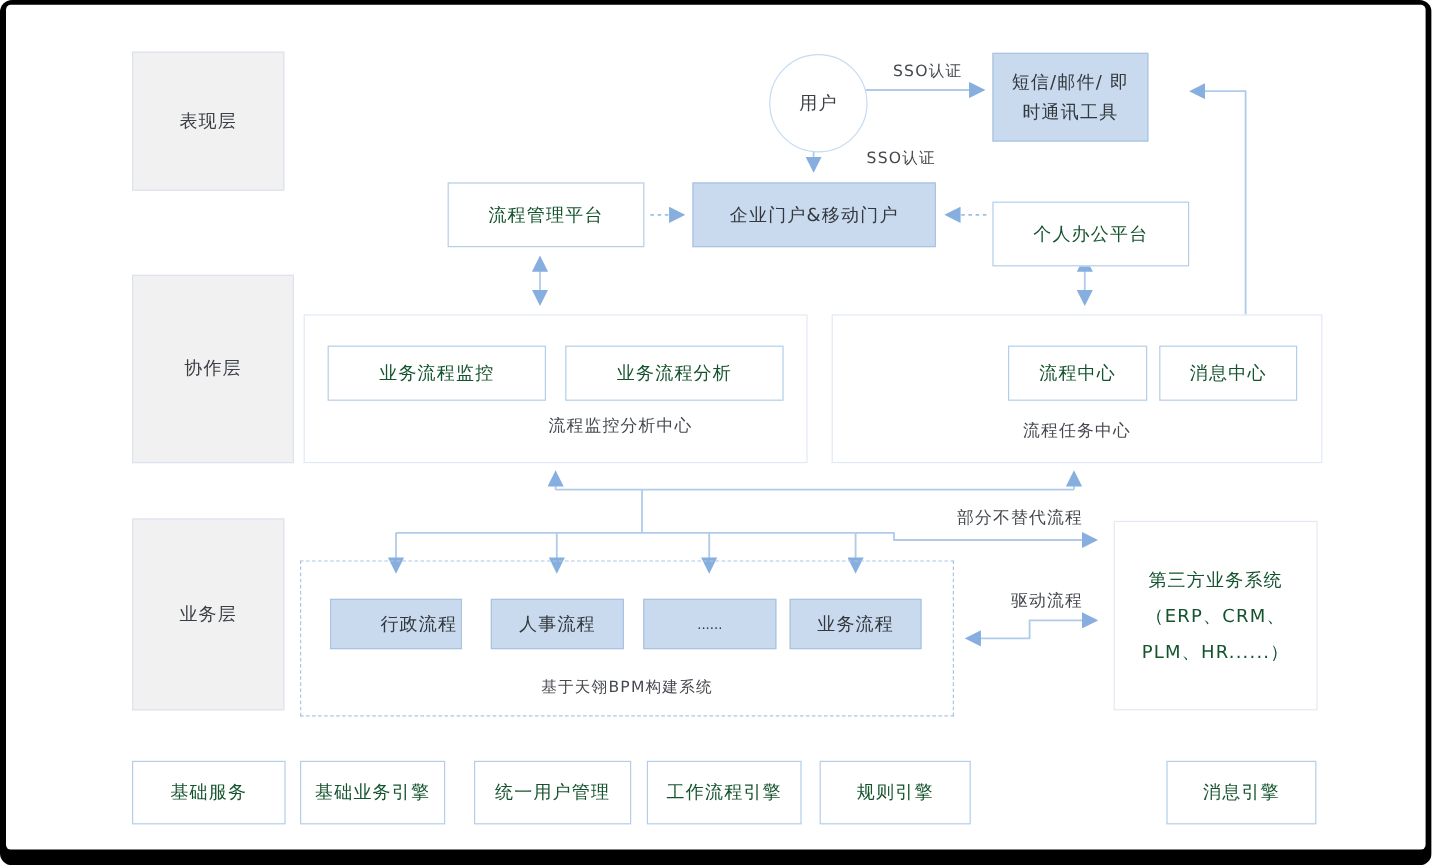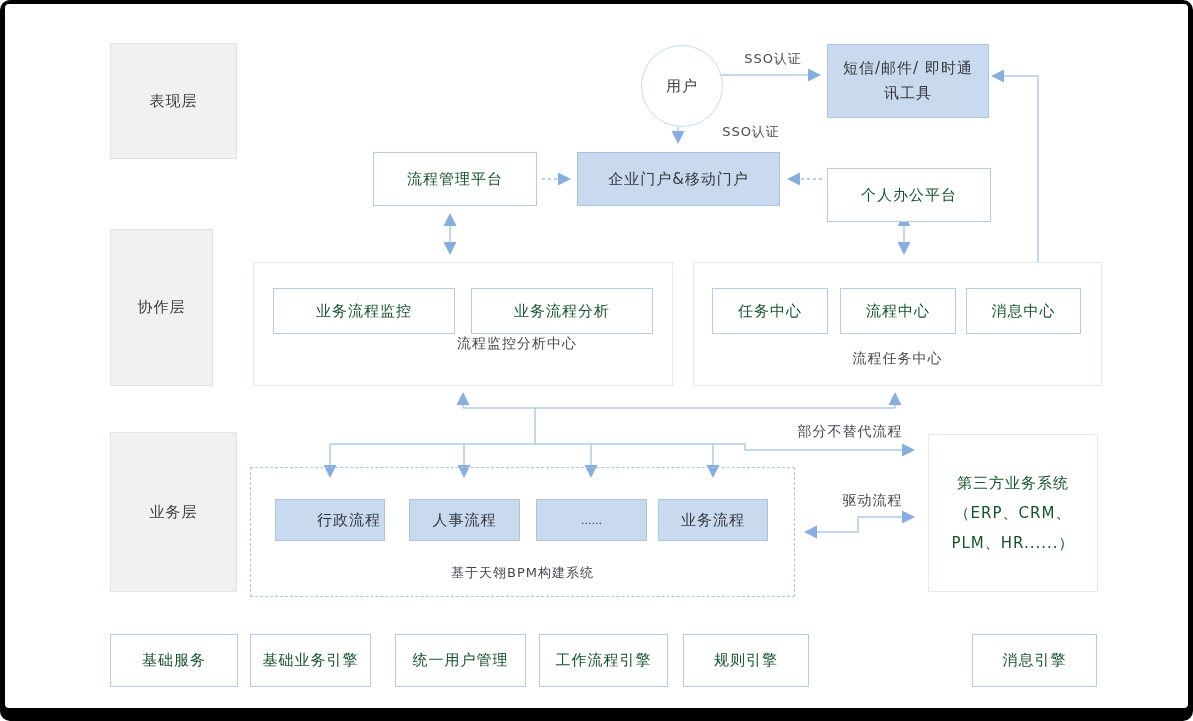--- a/index.html
+++ b/index.html
@@ -84,39 +84,38 @@
       <path d="M 459 440 V 470" fill="none" stroke="#b0cbe9" stroke-width="1.5" marker-end="url(#ah)"></path>
       <path d="M 586 440 V 470" fill="none" stroke="#b0cbe9" stroke-width="1.5" marker-end="url(#ah)"></path>
       <path d="M 708 440 V 470" fill="none" stroke="#b0cbe9" stroke-width="1.5" marker-end="url(#ah)"></path>
 
       <path d="M 708 440 H 740 V 446 H 906" fill="none" stroke="#b0cbe9" stroke-width="1.5" marker-end="url(#ah)"></path>
 
       <path d="M 803 528 H 853 V 513 H 906" fill="none" stroke="#b0cbe9" stroke-width="1.5" marker-start="url(#ah)" marker-end="url(#ah)"></path>
     </svg>
 
     <div class="box gray" style="left:105px;top:39px;width:127px;height:116px;">表现层</div>
-    <div class="box gray" style="left:105px;top:225px;width:103px;height:157px;">协作层</div>
+    <div class="box gray" style="left:105px;top:225px;width:135px;height:157px;">协作层</div>
     <div class="box gray" style="left:105px;top:428px;width:127px;height:160px;">业务层</div>
 
     <div class="circle" style="left:636px;top:41px;width:82px;height:82px;">用户</div>
     <div class="lbl" style="left:728px;top:46px;width:80px;">SSO认证</div>
     <div class="lbl" style="left:706px;top:119px;width:80px;">SSO认证</div>
-    <div class="box blue" style="left:822px;top:40px;width:162px;height:74px;padding:16px 14px;line-height:1.7;">短信/邮件/ 即时通讯工具</div>
+    <div class="box blue" style="left:822px;top:40px;width:130px;height:74px;padding:16px 14px;line-height:1.7;">短信/邮件/ 即时通讯工具</div>
 
     <div class="box" style="left:368px;top:148px;width:164px;height:54px;">流程管理平台</div>
     <div class="box blue" style="left:572px;top:148px;width:203px;height:54px;">企业门户&amp;移动门户</div>
     <div class="box" style="left:822px;top:164px;width:164px;height:54px;text-align:right;">个人办公平台</div>
 
     <div class="box faint" style="left:248px;top:258px;width:420px;height:124px;"></div>
     <div class="box" style="left:268px;top:284px;width:182px;height:46px;">业务流程监控</div>
     <div class="box" style="left:466px;top:284px;width:182px;height:46px;">业务流程分析</div>
-    <div class="centerlbl" style="left:248px;top:331px;width:488px;padding-left:40px;">流程监控分析中心</div>
+    <div class="centerlbl" style="left:248px;top:342px;width:488px;padding-left:40px;">流程监控分析中心</div>
 
     <div class="box faint" style="left:688px;top:258px;width:409px;height:124px;"></div>
-    <div class="box" style="left:707px;top:284px;width:116px;height:46px;">任务中心</div>
     <div class="box" style="left:835px;top:284px;width:116px;height:46px;">流程中心</div>
     <div class="box" style="left:961px;top:284px;width:115px;height:46px;">消息中心</div>
     <div class="centerlbl" style="left:688px;top:346px;width:409px;">流程任务中心</div>
 
     <div class="dashedbox" style="left:245px;top:463px;width:545px;height:130px;"></div>
     <div class="box blue" style="left:270px;top:495px;width:110px;height:42px;padding-left:38px;">行政流程</div>
     <div class="box blue" style="left:404px;top:495px;width:111px;height:42px;">人事流程</div>
     <div class="box blue" style="left:531px;top:495px;width:111px;height:42px;font-size:11px;letter-spacing:0;">......</div>
     <div class="box blue" style="left:653px;top:495px;width:110px;height:42px;">业务流程</div>
     <div class="lbl" style="left:245px;top:560px;width:545px;">基于天翎BPM构建系统</div>

